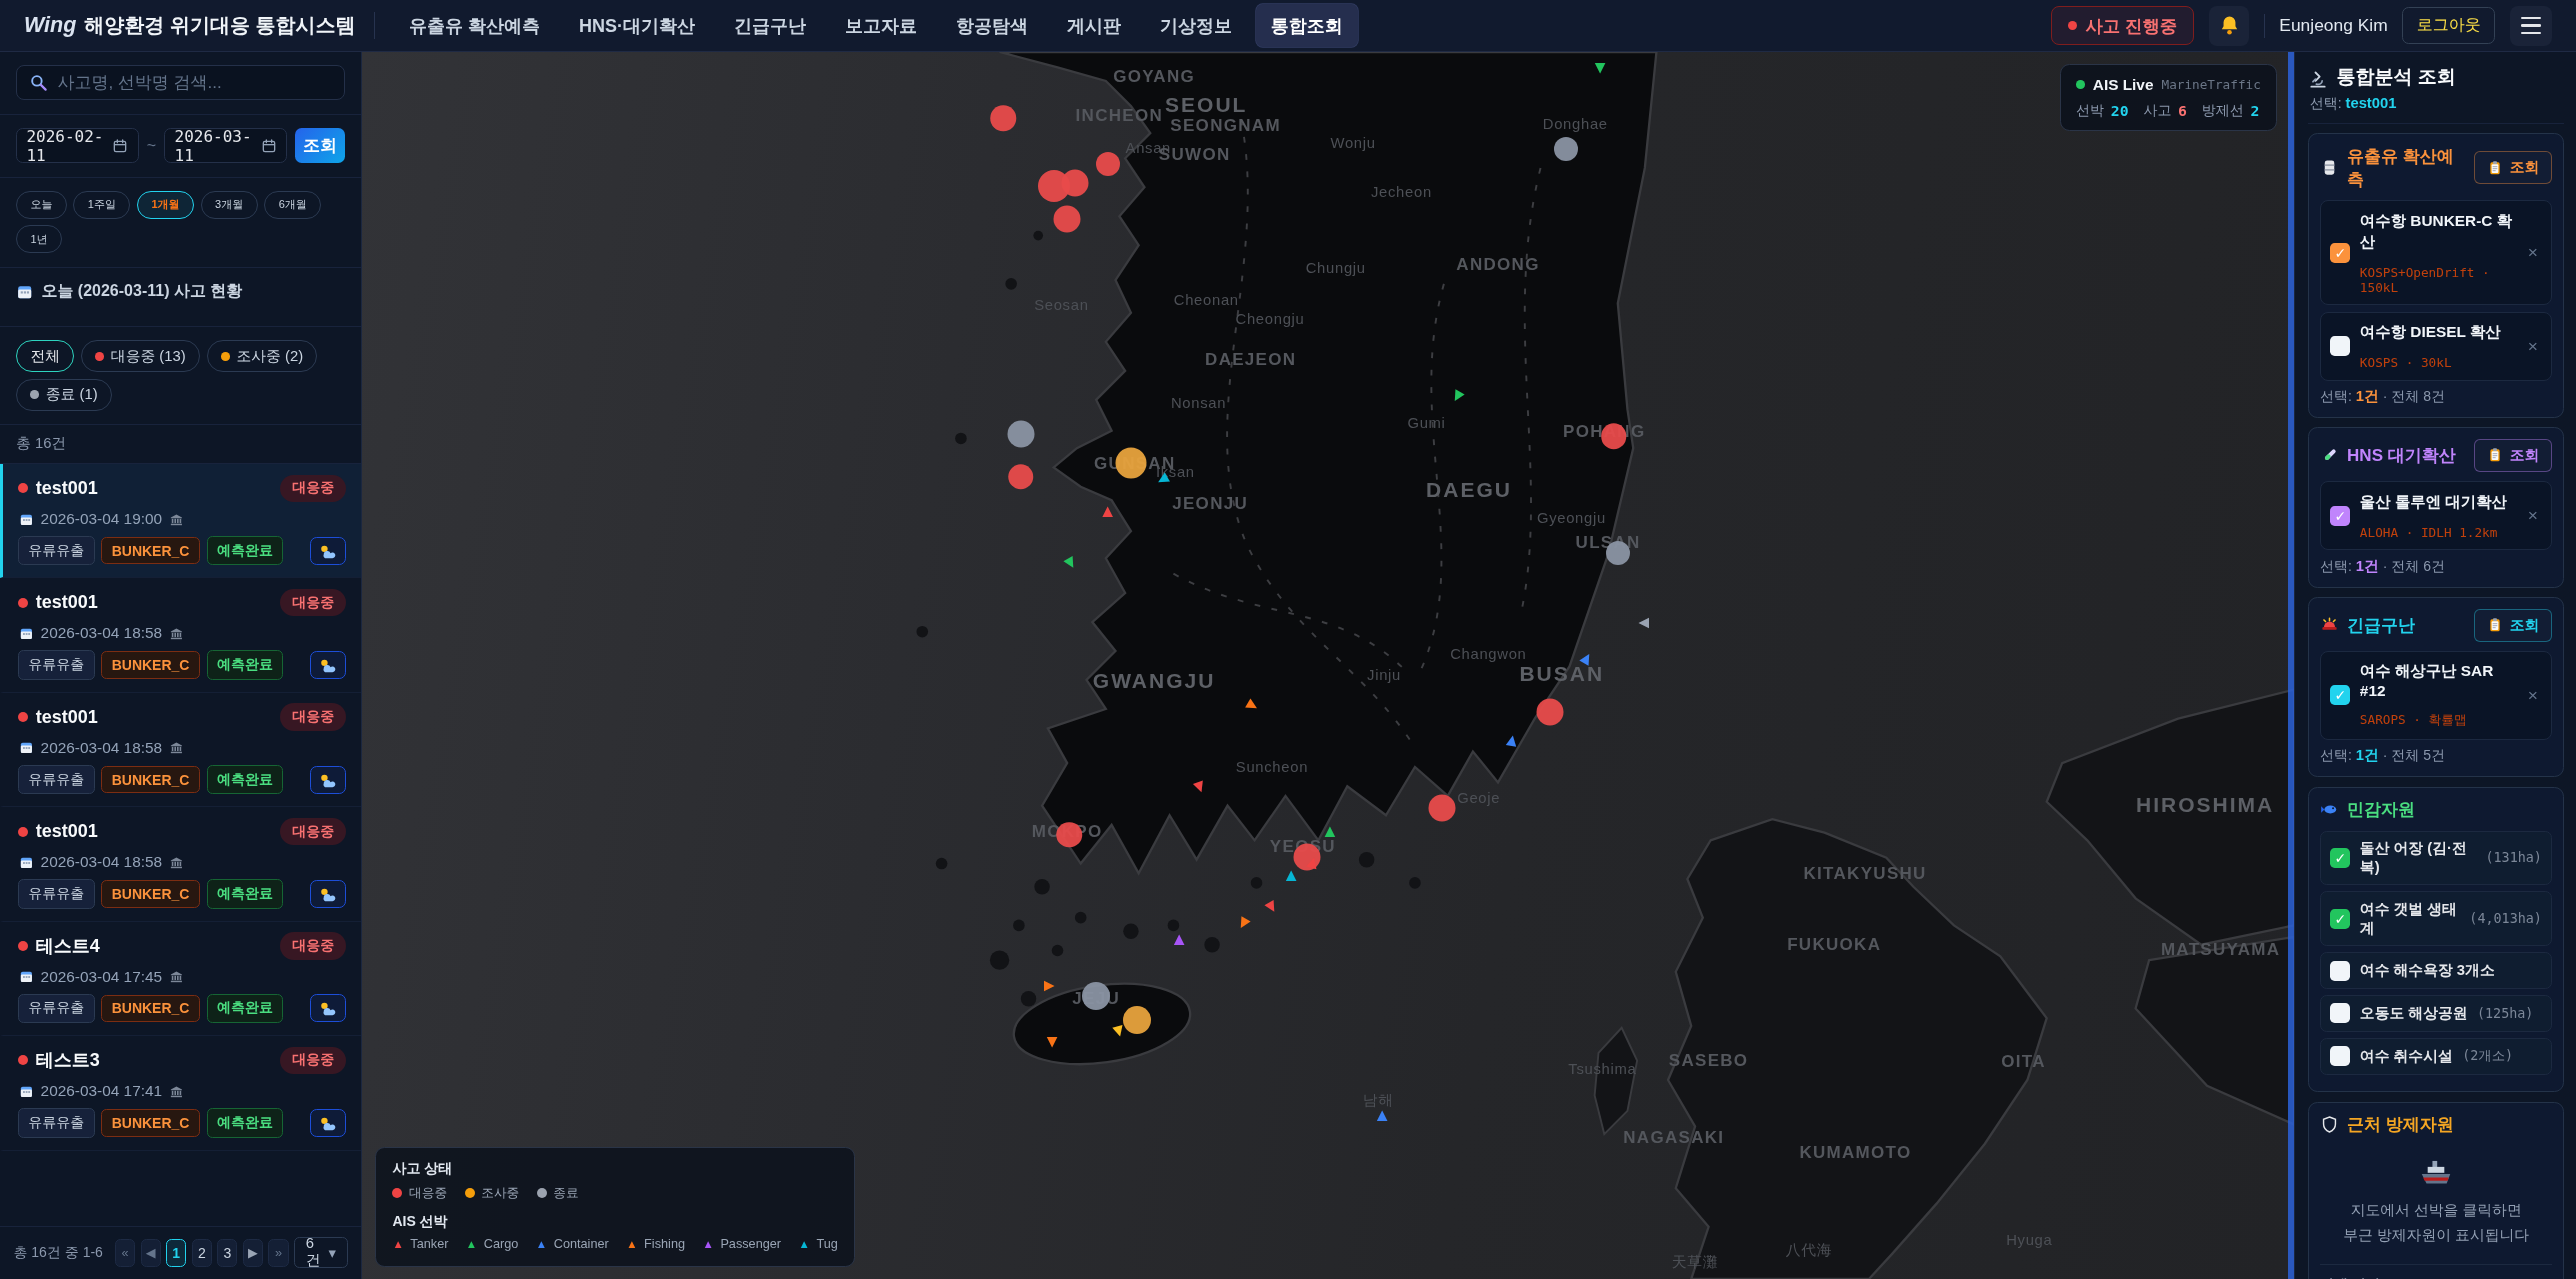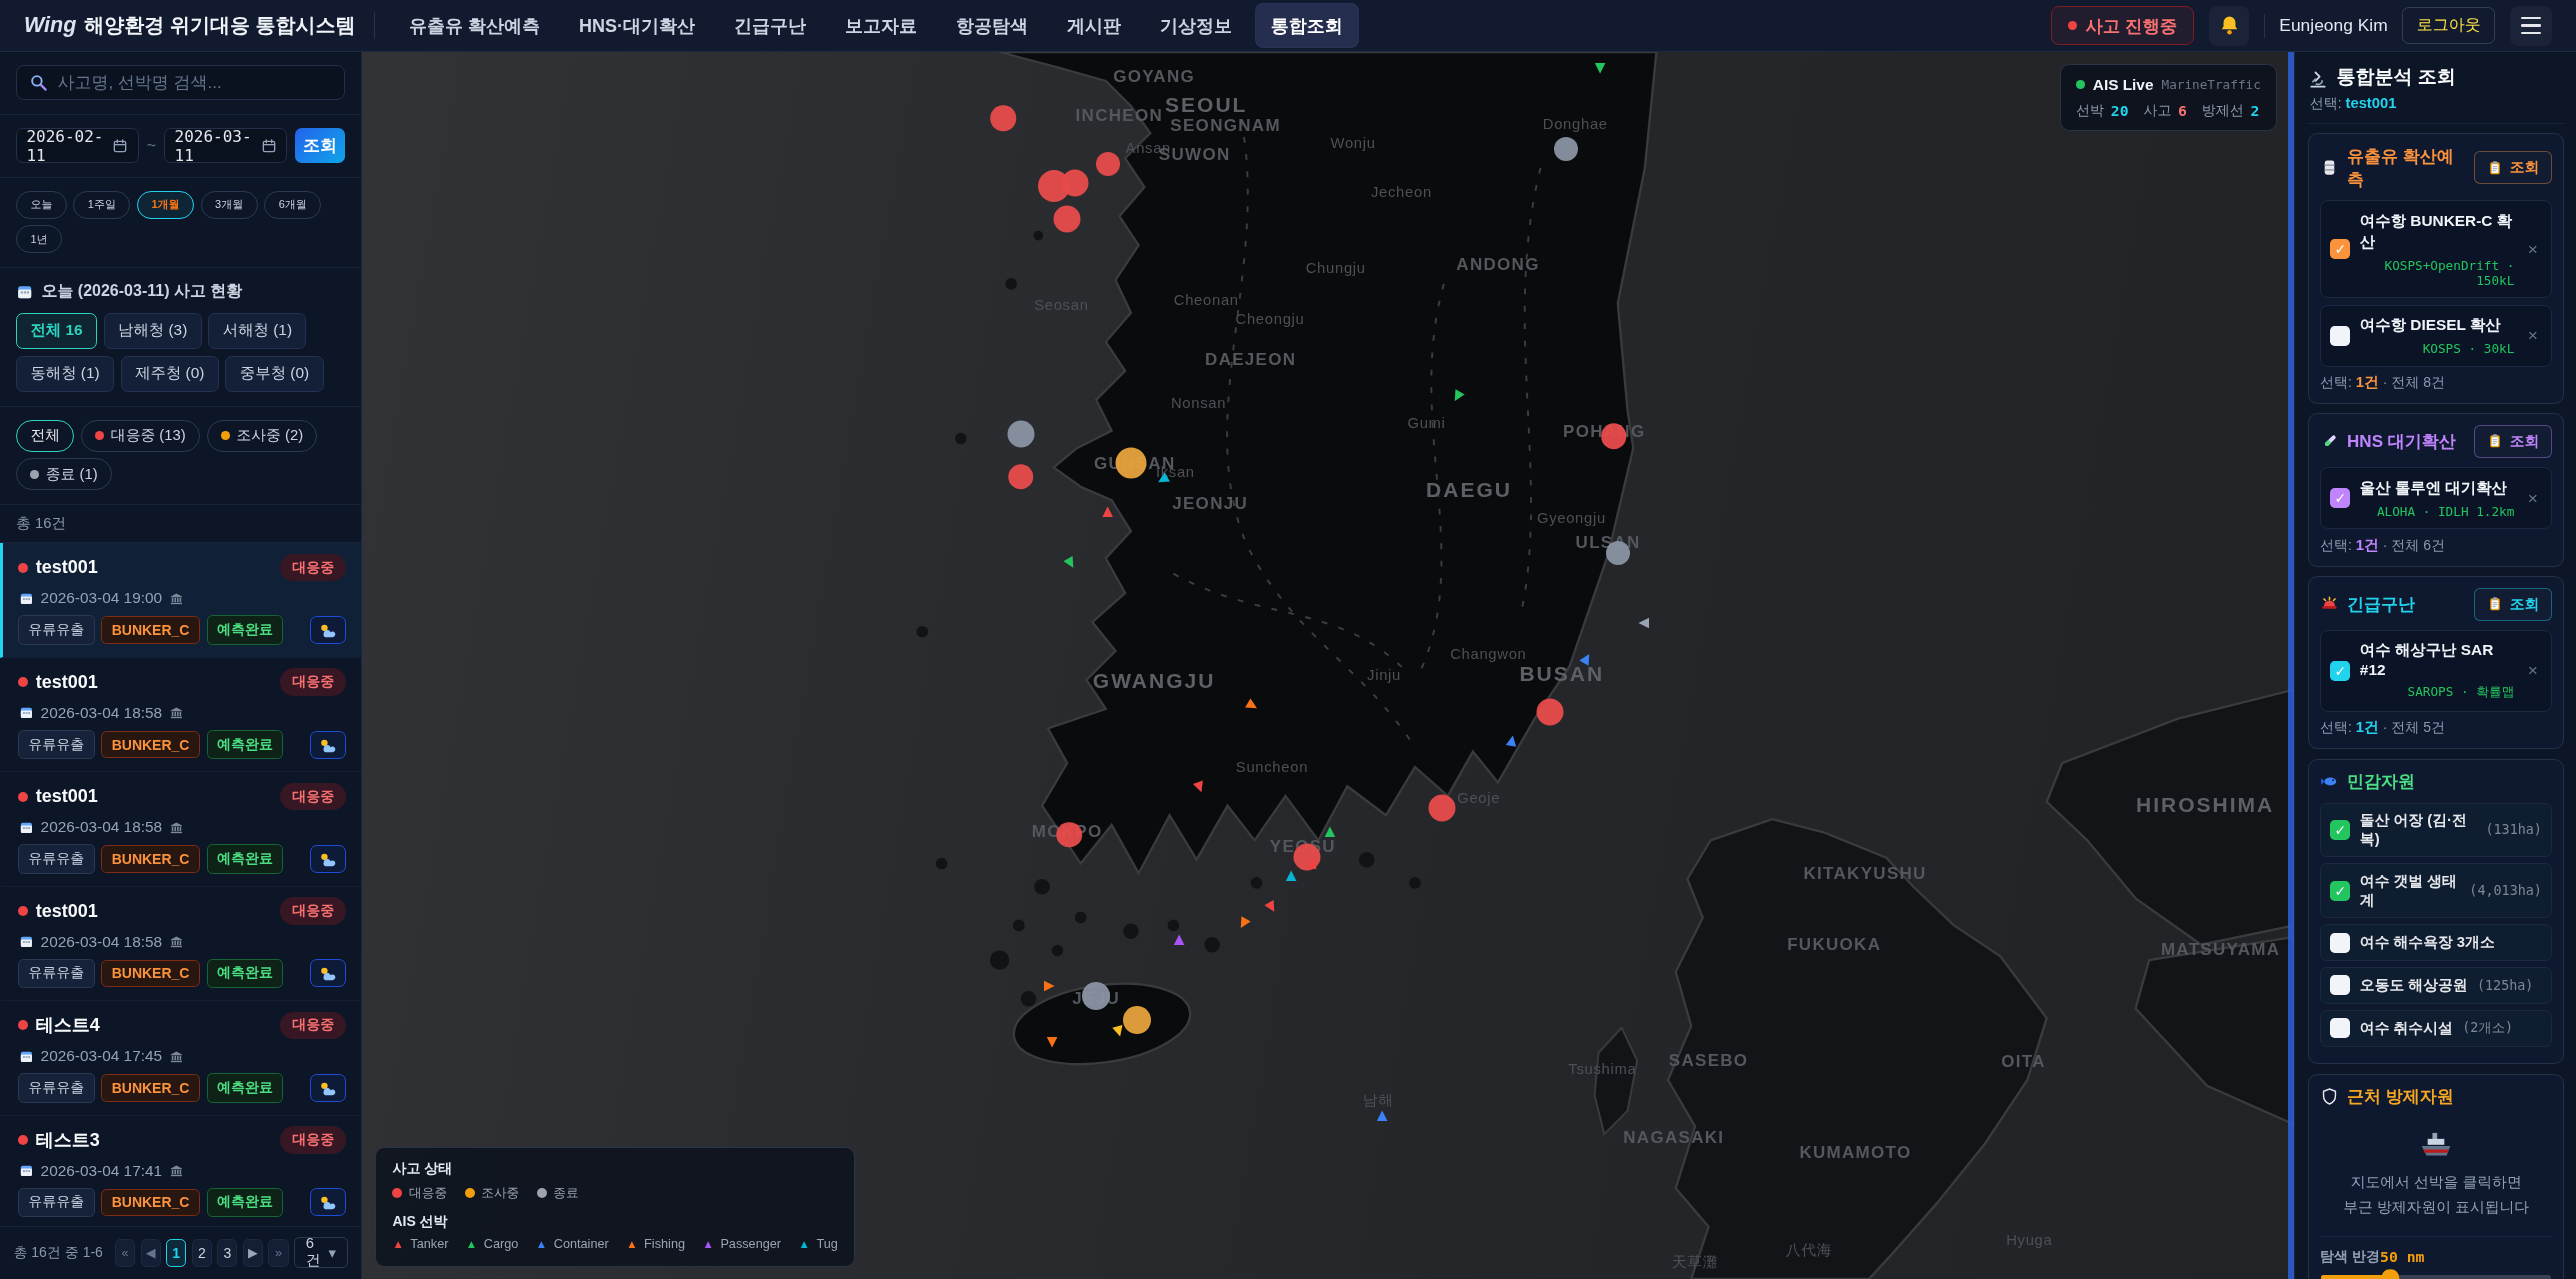--- a/index.html
+++ b/index.html
@@ -103,21 +103,21 @@
   .rdiv { border-top:0.7px solid #18233c; margin-bottom:9.4px; }
   .panel { border:0.7px solid #243349; background:#0e1930; border-radius:9.4px; padding:10.7px; margin-bottom:9.4px; }
   .p-head { display:flex; align-items:center; gap:8px; margin-bottom:9.4px; }
   .p-title { font-size:17px; font-weight:bold; flex:1; }
   .p-query { display:flex; align-items:center; gap:6.7px; font-size:14.8px; font-weight:bold; border-radius:6px; padding:6px 12px; border:0.7px solid; background:rgba(255,255,255,.02); }
   .p-item { display:flex; align-items:center; gap:9.4px; background:#0a1426; border:0.7px solid #1c2940; border-radius:8px; padding:9.4px; margin-bottom:6.7px; }
   .cb { width:20px; height:20px; border-radius:4.7px; flex:0 0 auto; display:flex; align-items:center; justify-content:center; font-size:14px; color:#fff; font-weight:bold; }
   .cb.off { background:#f1f5f9; }
   .p-item-main { flex:1; min-width:0; }
   .pi-t { font-size:15.4px; font-weight:bold; color:#f1f5f9; }
-  .pi-s { font-size:12.7px; color:#22c55e; margin-top:5px;text-align:right; }
+  .pi-s { font-size:12.7px; color:#c2410c; margin-top:12px; }
   .p-x { color:#64748b; font-size:17.4px; padding:0 4px; }
   .p-foot { font-size:14px; color:#8b98ad; margin-top:2.7px; }
   .p-foot b { font-size:14.8px; }
   .sens-row { display:flex; align-items:center; gap:9.4px; background:#0f1d30; border:0.7px solid #1c2940; border-radius:6.7px; padding:7.4px 9.4px; margin-bottom:6px; }
   .sens-row .lbl { font-size:14.8px; font-weight:bold; color:#e5e7eb; }
   .sens-row .val { font-size:13.4px; color:#7c8798; }
   .resp-center { text-align:center; padding:12px 0 5.4px; color:#93a0b4; font-size:14.8px; line-height:1.7; }
   .resp-div { border-top:0.7px solid #1c2940; margin:10.7px 0; }
   .resp-row { display:flex; align-items:center; justify-content:flex-start; font-size:14px; color:#93a0b4; margin-bottom:9.4px;font-weight:bold; }
   .resp-row b { color:#f59e0b; font-size:14.8px; }
@@ -223,28 +223,20 @@
             <svg width="17.4" height="17.4" viewBox="0 0 24 24">
               <rect x="3" y="4.5" width="18" height="16.5" rx="3" fill="#60a5fa"></rect>
               <rect x="3" y="9" width="18" height="12" rx="2" fill="#eef2f7"></rect>
               <rect x="6.5" y="11.5" width="3" height="3" fill="#94a3b8"></rect>
               <rect x="10.8" y="11.5" width="3" height="3" fill="#94a3b8"></rect>
               <rect x="15" y="11.5" width="3" height="3" fill="#94a3b8"></rect>
             </svg>
           </span>
         <span>오늘 (2026-03-11) 사고 현황</span>
       </div>
-      <div class="regions" id="regionBtns">
-          <div class="rbtn active">전체 16</div>
-          <div class="rbtn">남해청 (3)</div>
-          <div class="rbtn">서해청 (1)</div>
-          <div class="rbtn">동해청 (1)</div>
-          <div class="rbtn">제주청 (0)</div>
-          <div class="rbtn">중부청 (0)</div>
-        </div>
     </div>
     <div class="lsb-sec">
       <div class="schips" id="statusChips">
           <div class="schip active">
             <span>전체</span>
           </div>
           <div class="schip">
             <span class="sdot" style="background: rgb(239, 68, 68);"></span>
             <span>대응중 (13)</span>
           </div>

